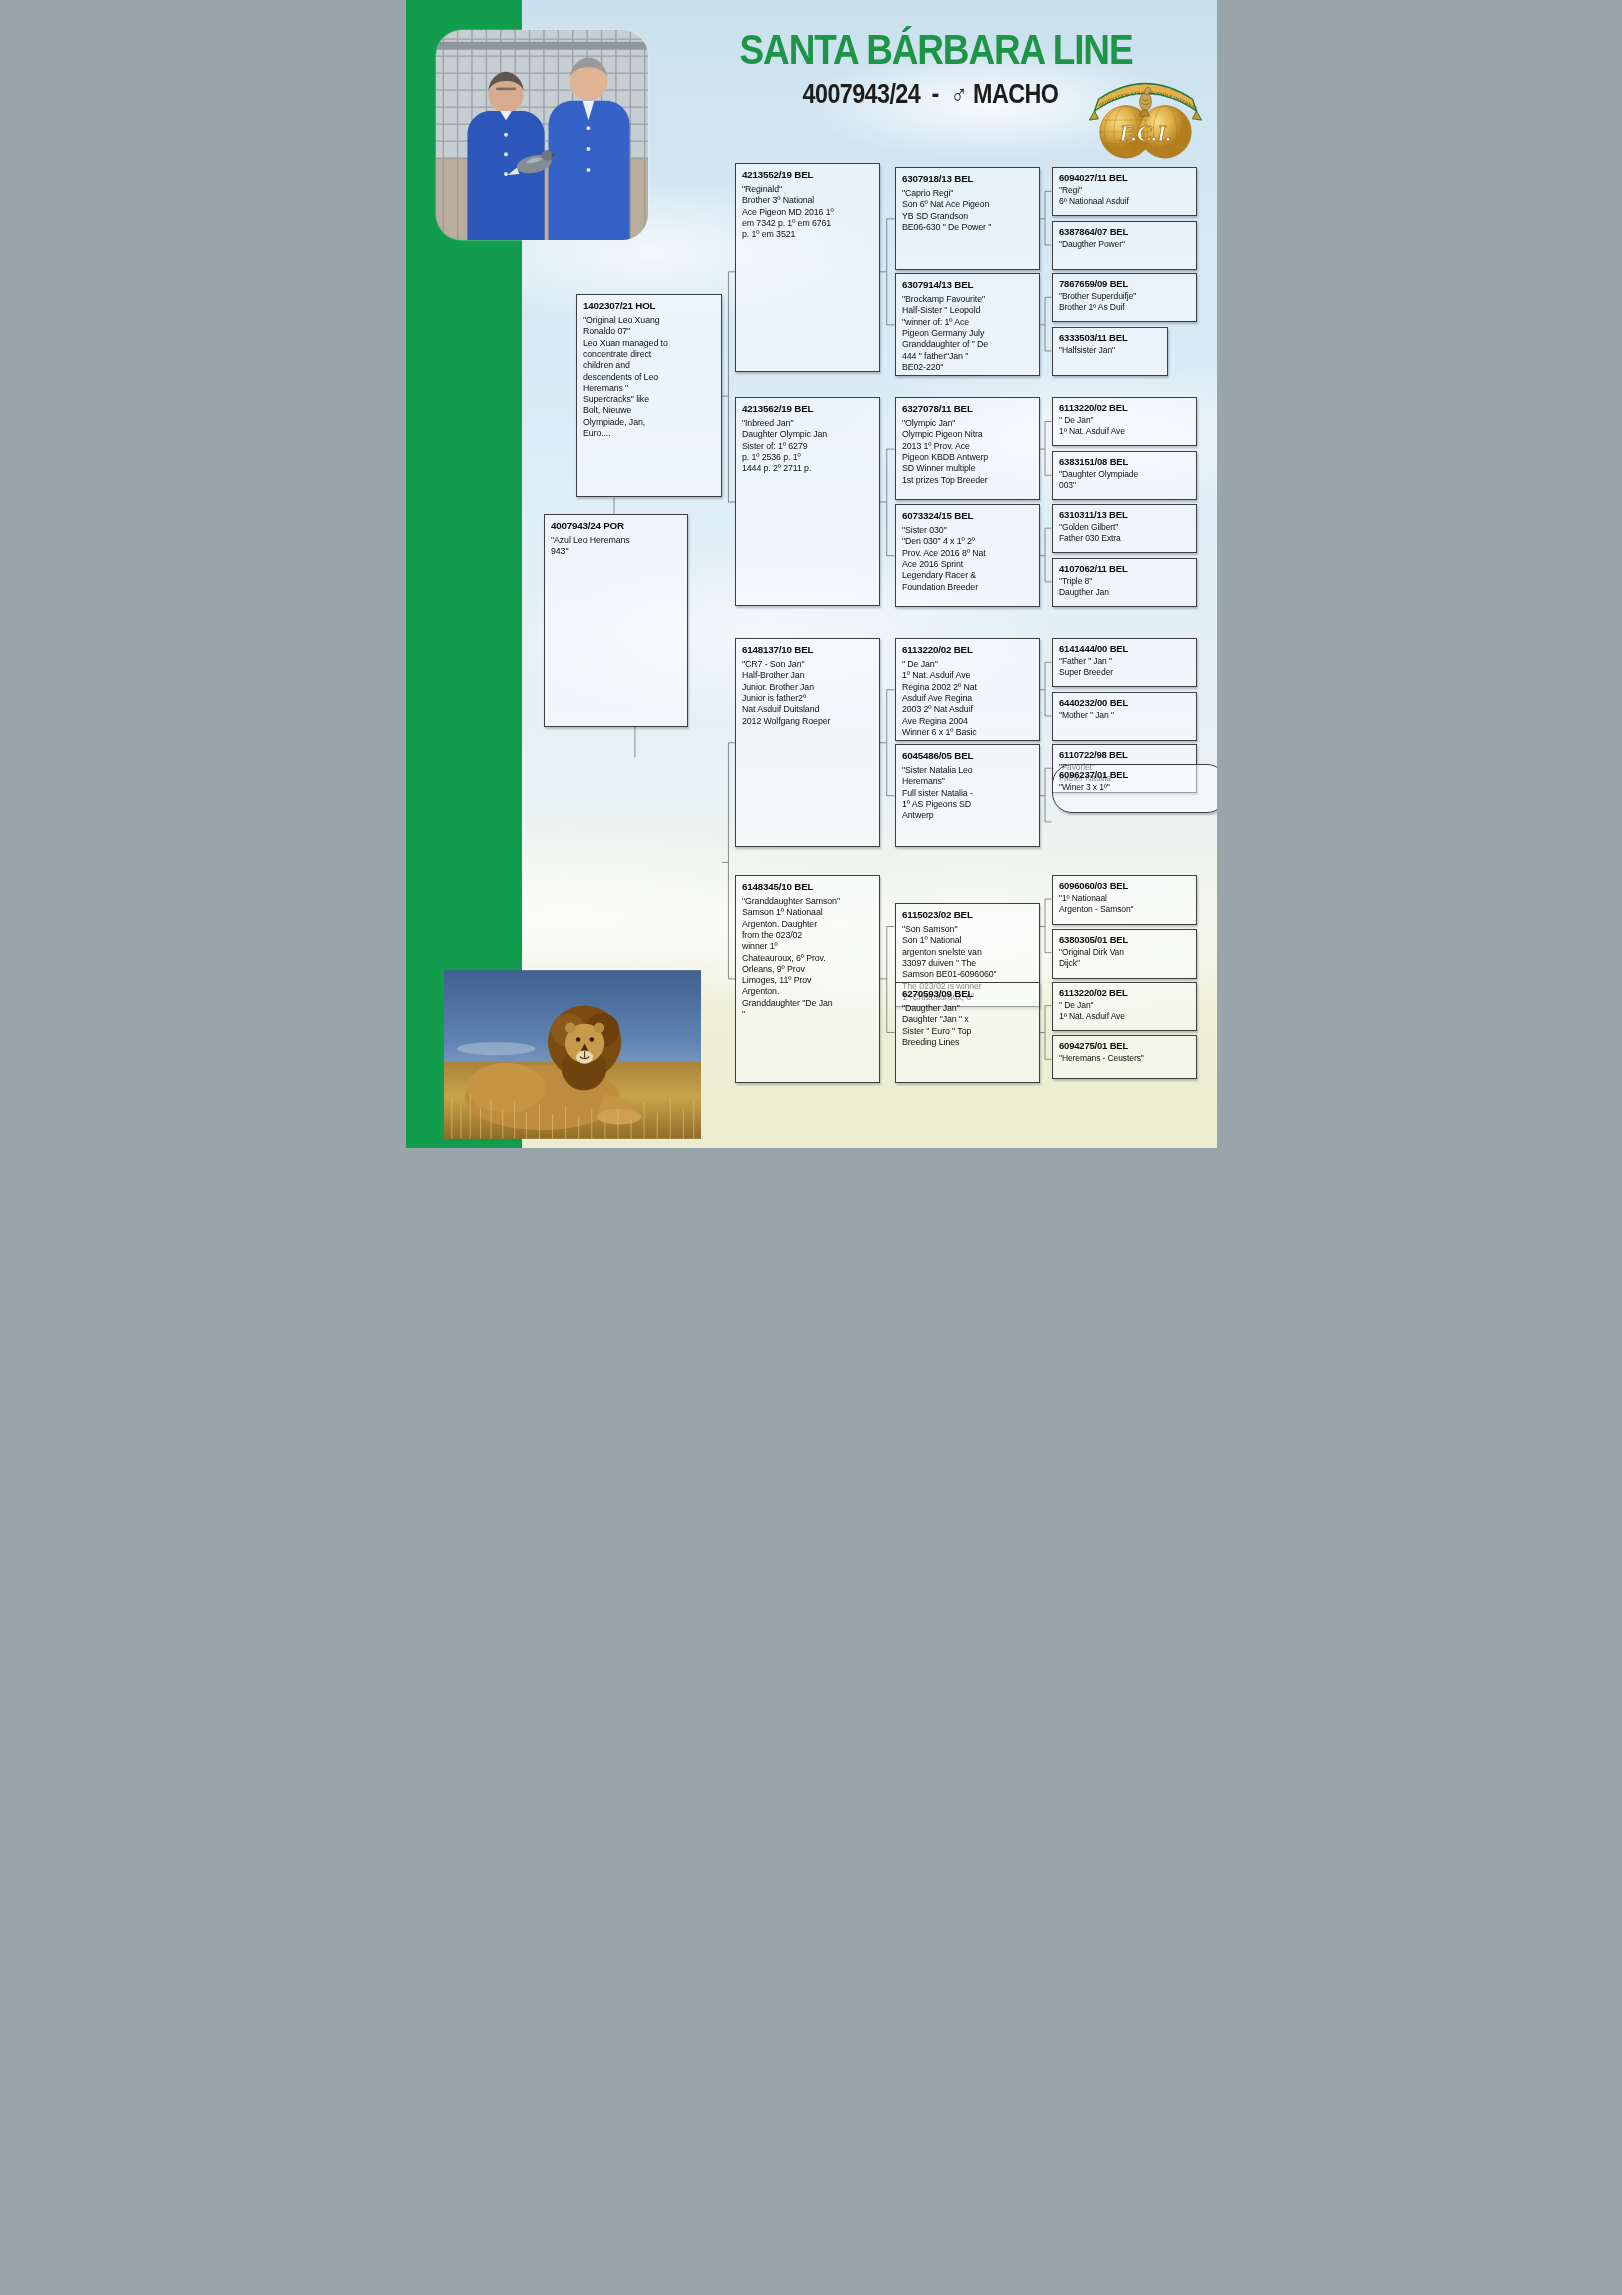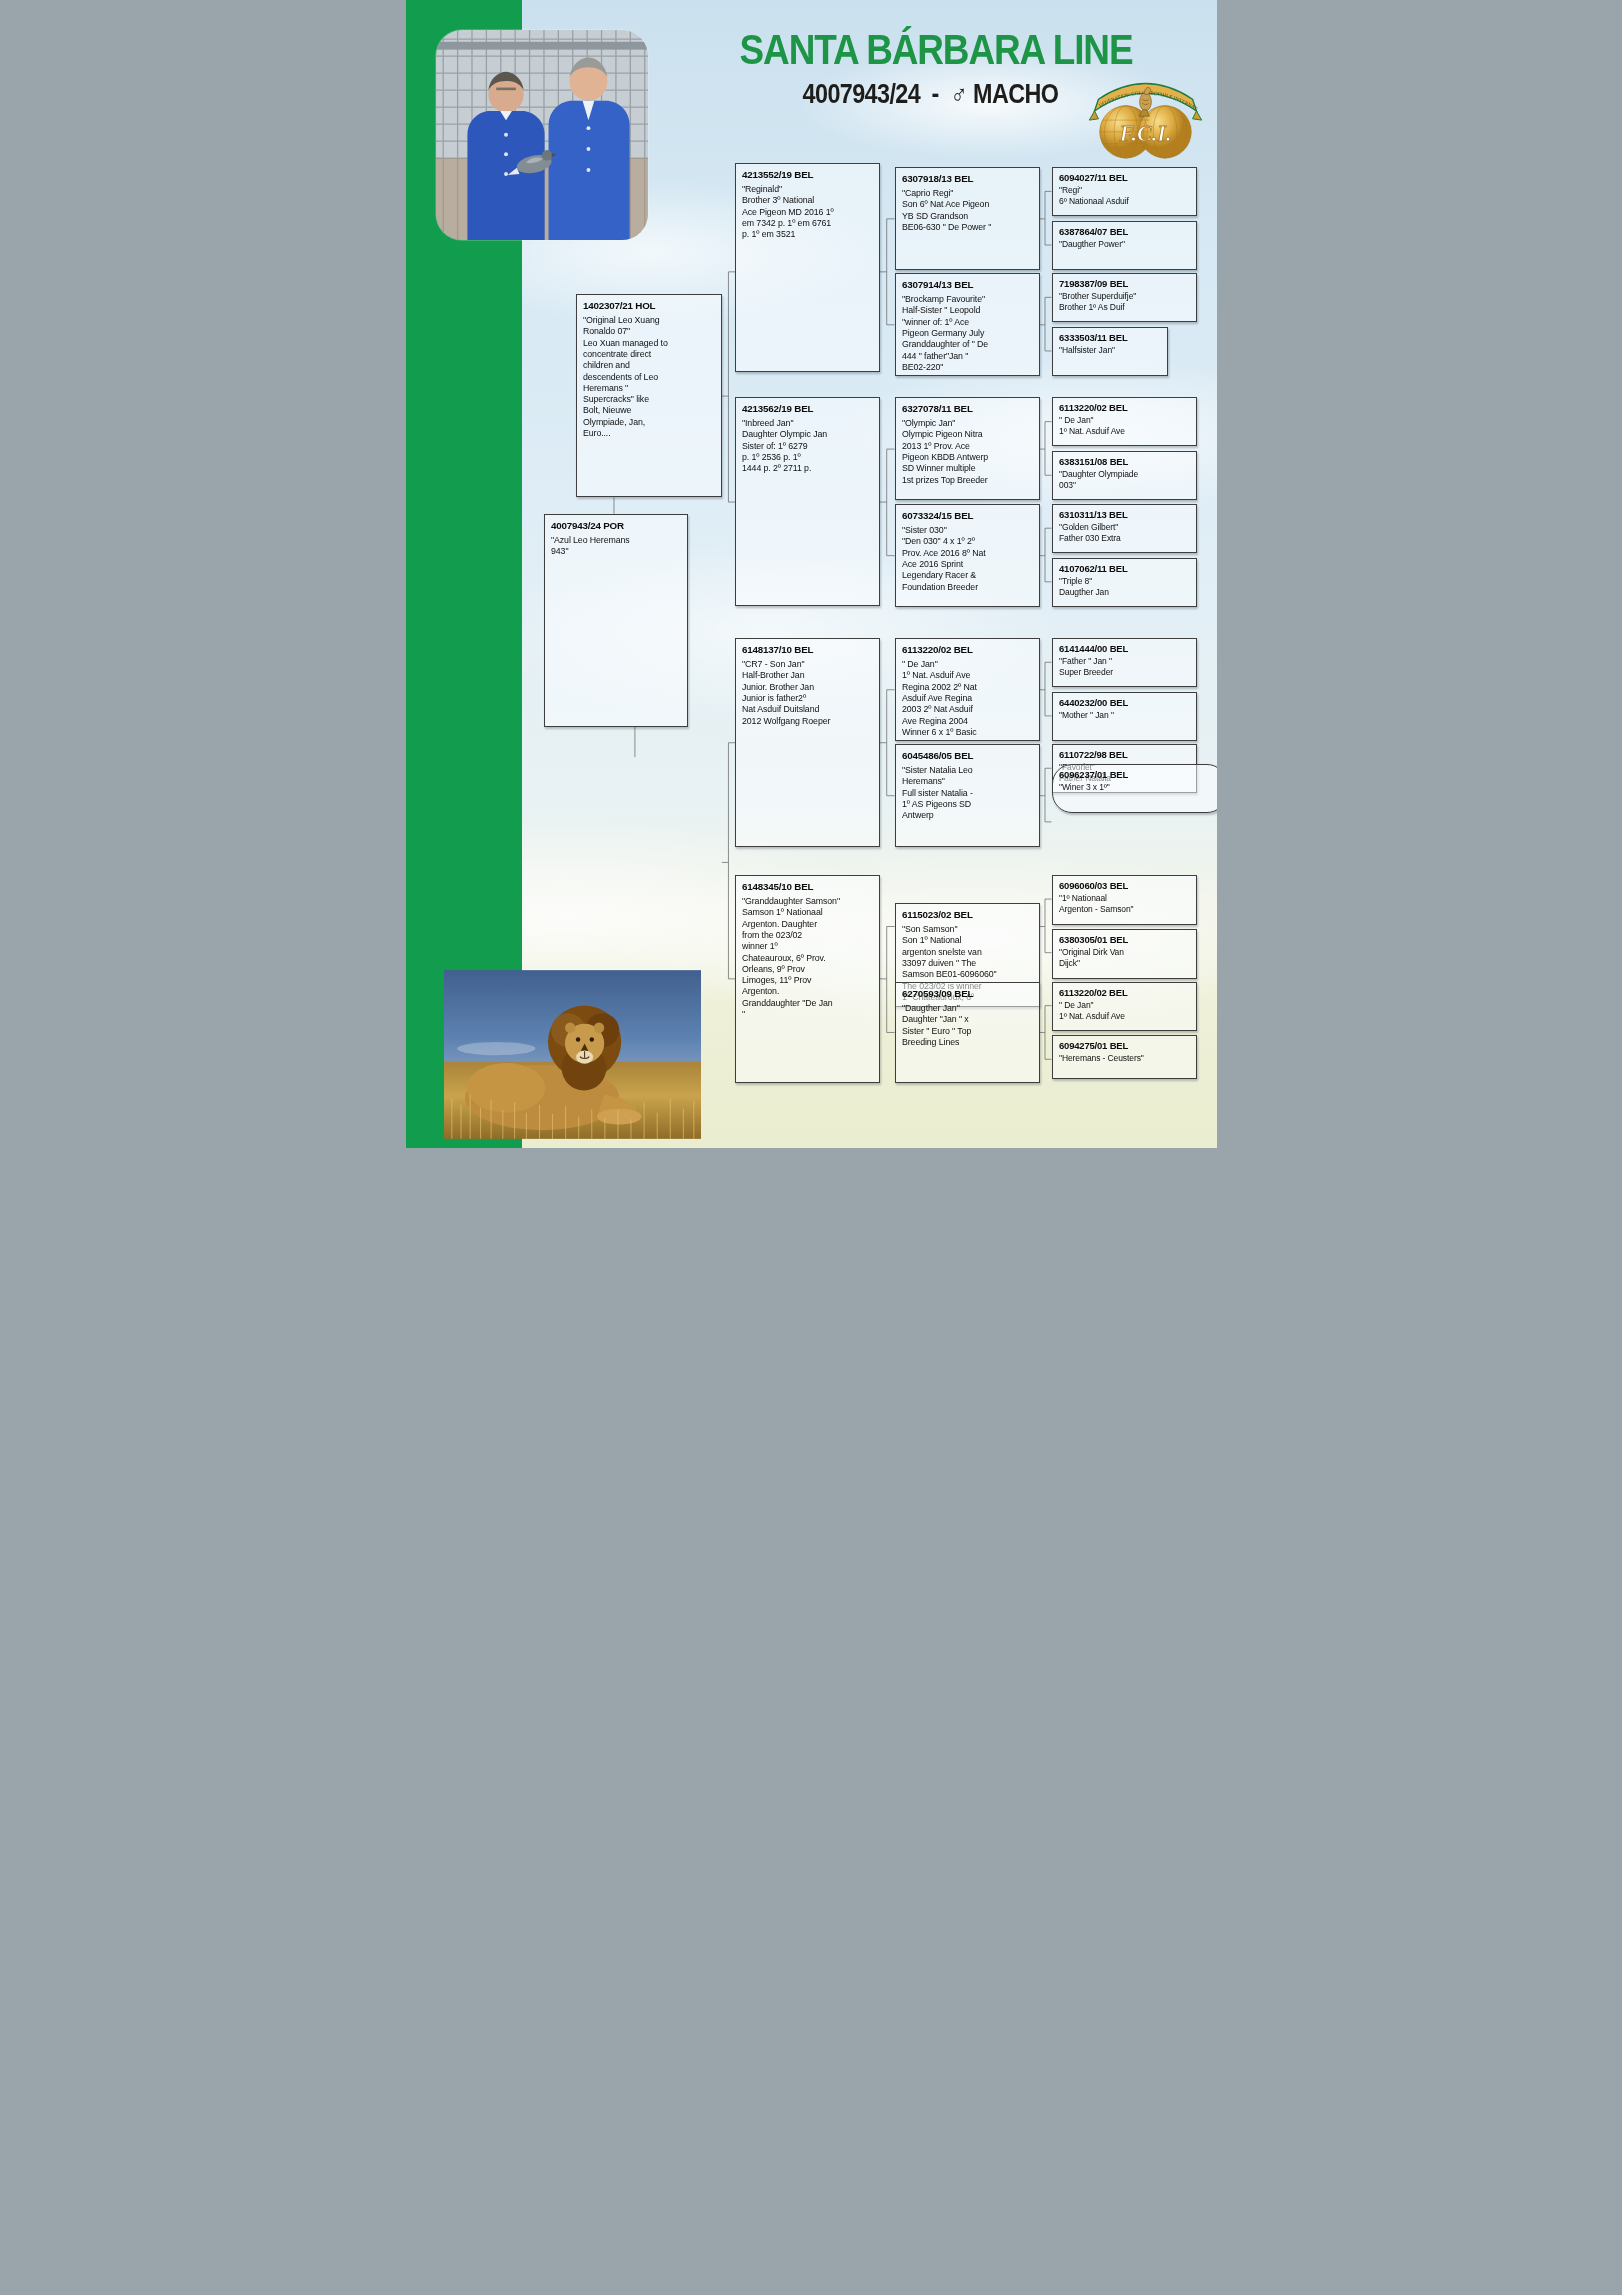--- a/index.html
+++ b/index.html
@@ -350,21 +350,21 @@
   <div class="pbox small pos-d1a">
     <div class="ring">6094027/11 BEL</div>
     <div class="desc">"Regi"
 6º Nationaal Asduif</div>
   </div>
   <div class="pbox small pos-d1b">
     <div class="ring">6387864/07 BEL</div>
     <div class="desc">"Daugther Power"</div>
   </div>
   <div class="pbox small pos-d2a">
-    <div class="ring">7198387/09 BEL</div>
+    <div class="ring">7867659/09 BEL</div>
     <div class="desc">"Brother Superduifje"
 Brother 1º As Duif</div>
   </div>
   <div class="pbox small pos-d2b">
     <div class="ring">6333503/11 BEL</div>
     <div class="desc">"Halfsister Jan"</div>
   </div>
   <div class="pbox small pos-d3a">
     <div class="ring">6113220/02 BEL</div>
     <div class="desc">" De Jan"

